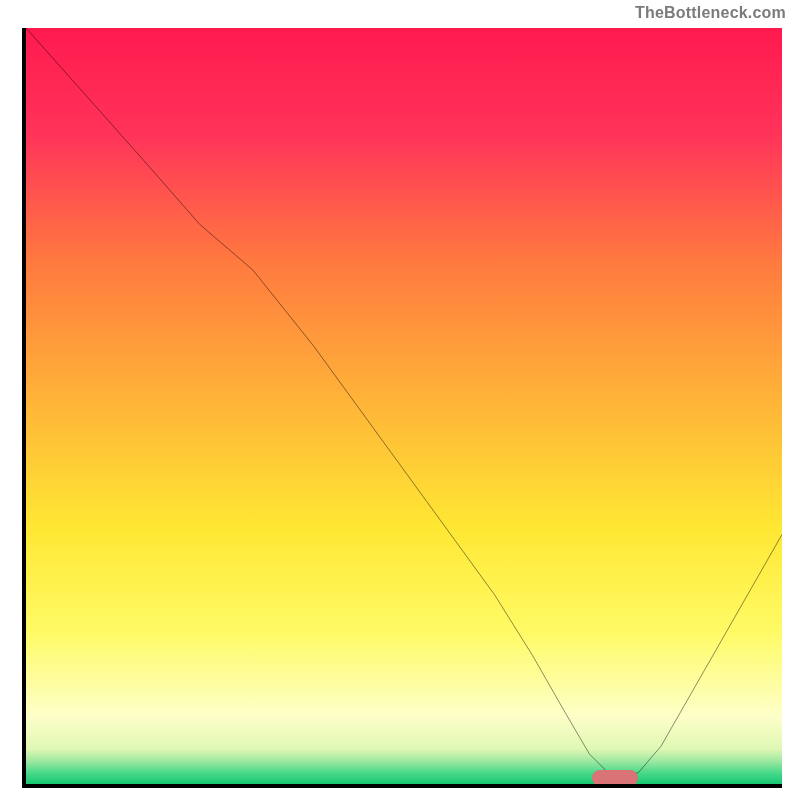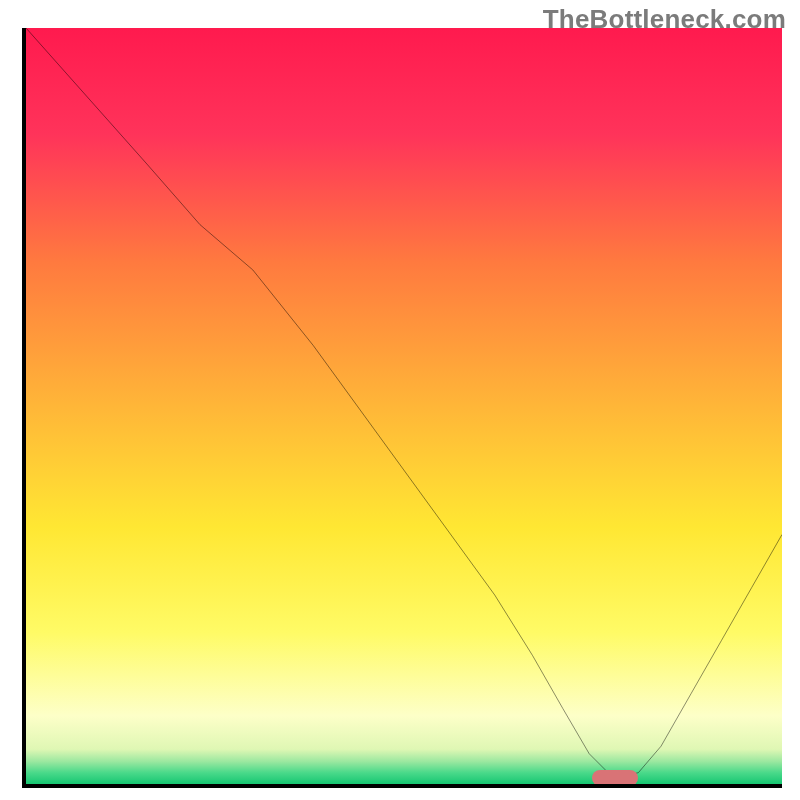--- a/index.html
+++ b/index.html
@@ -12,21 +12,21 @@
   }
   .wrap {
     position: relative;
     width: 800px;
     height: 800px;
   }
   .watermark {
     position: absolute;
     top: 4px;
     right: 14px;
-    font-size: 26px;
+    font-size: 16px;
     font-weight: 600;
     color: #7b7b7b;
     letter-spacing: 0.2px;
   }
   .plot {
     position: absolute;
     left: 22px;
     top: 28px;
     width: 760px;
     height: 760px;

